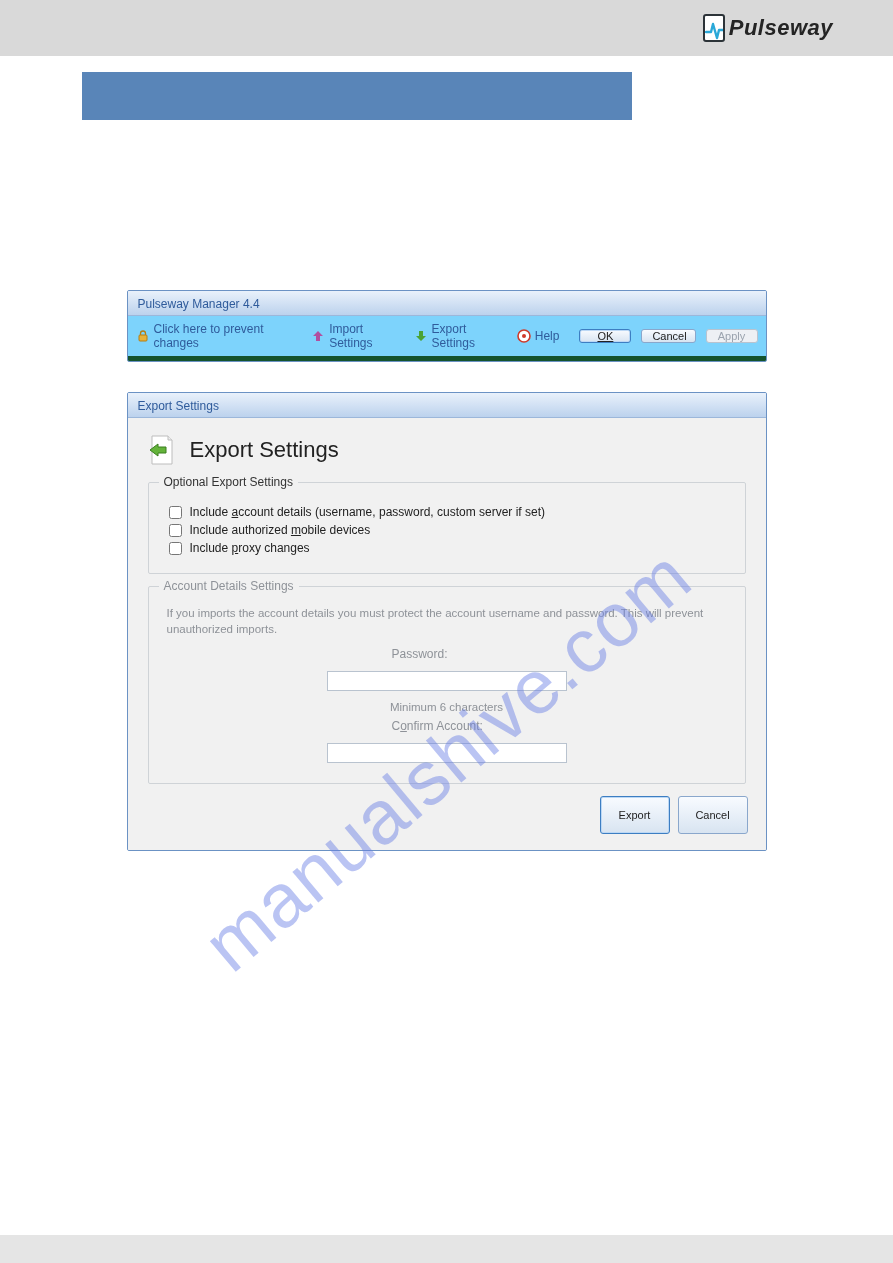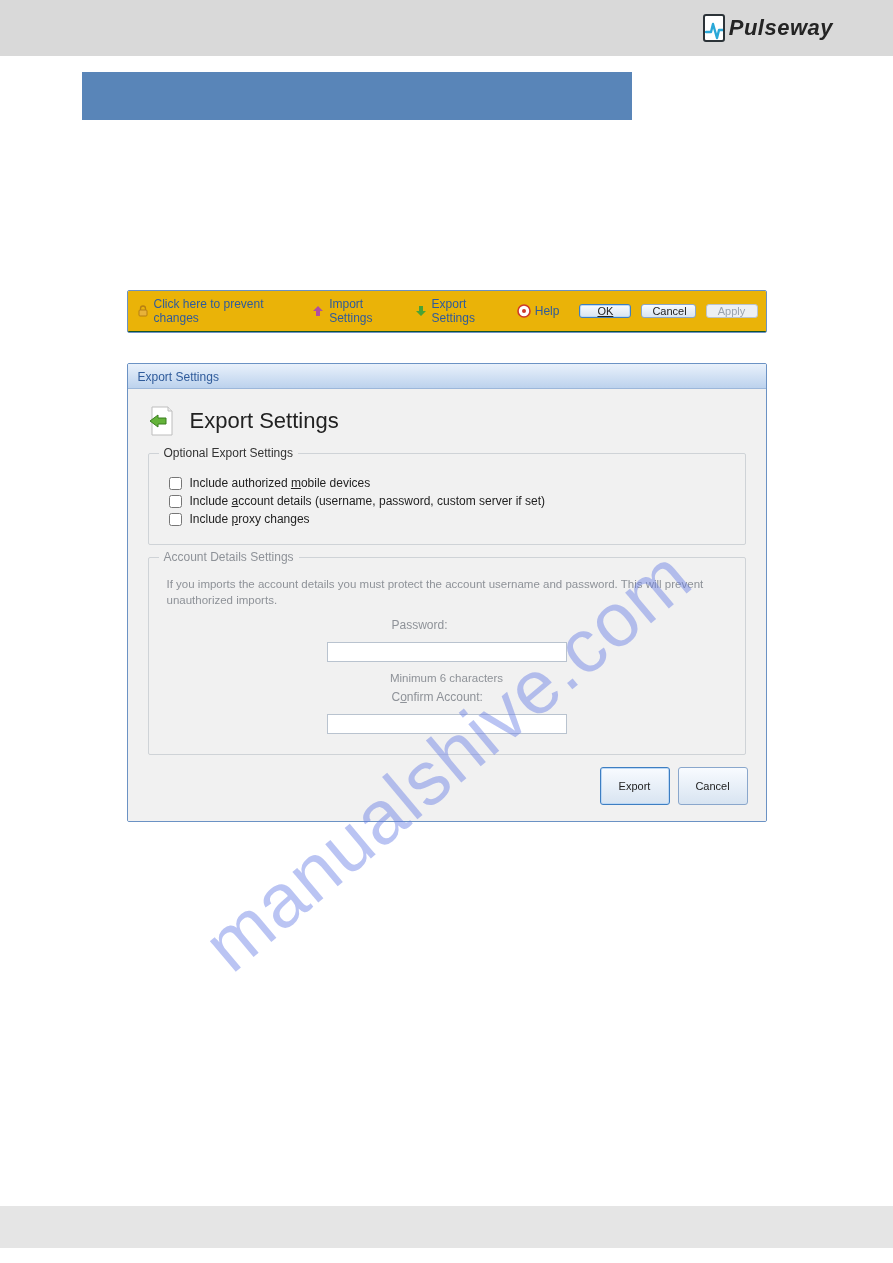--- a/index.html
+++ b/index.html
@@ -66,22 +66,22 @@
     overflow: hidden;
   }
   .win-title {
     background: linear-gradient(180deg, #e9f1fb 0%, #bcd2ed 100%);
     color: #2f5b9b;
     font-size: 12px;
     padding: 6px 10px 4px 10px;
     border-bottom: 1px solid #9cb7da;
   }
   .win-toolbar {
-    background: #eab308;
-    border-bottom: 1px solid #14532d;
+    background: #7dd3fc;
+    border-bottom: 5px solid #14532d;
     padding: 6px 8px;
     display: flex;
     align-items: center;
     gap: 10px;
     font-size: 12px;
   }
   .tool-link {
     color: #2f5b9b;
     display: inline-flex;
     align-items: center;
@@ -228,20 +228,21 @@
 </div>
 
 <div class="blue-banner"></div>
 
 <div class="content-area">
   <div class="spacer-top"></div>
 
   <div class="watermark">manualshive.com</div>
 
   <div class="win" style="margin-bottom:30px;">
+    <div class="win-title">Pulseway Manager 4.4</div>
     <div class="win-toolbar">
       <span class="tool-link">
         <span class="ico">
           <svg viewBox="0 0 14 14" width="14" height="14">
               <rect x="3" y="6" width="8" height="6" rx="1" fill="#e7b23a" stroke="#b57f13"></rect>
               <path d="M4.5 6 V4.5 a2.5 2.5 0 0 1 5 0 V6" fill="none" stroke="#b57f13" stroke-width="1.3"></path>
             </svg>
         </span>
         <span>Click here to prevent changes</span>
       </span>
@@ -291,25 +292,25 @@
         </span>
         <div class="dlg-h1">Export Settings</div>
       </div>
 
 
       <div class="group">
         <div class="group-legend">Optional Export Settings</div>
 
         <div class="chk-row">
           <input type="checkbox" style="">
-          <label><span>Include authorized </span><span class="und">m</span><span>obile devices</span></label>
+          <label><span>Include </span><span class="und">a</span><span>ccount details (username, password, custom server if set)</span></label>
         </div>
         <div class="chk-row">
           <input type="checkbox" style="">
-          <label><span>Include </span><span class="und">a</span><span>ccount details (username, password, custom server if set)</span></label>
+          <label><span>Include authorized </span><span class="und">m</span><span>obile devices</span></label>
         </div>
         <div class="chk-row">
           <input type="checkbox" style="">
           <label><span>Include </span><span class="und">p</span><span>roxy changes</span></label>
         </div>
       </div>
 
       <div class="group disabled">
         <div class="group-legend">Account Details Settings</div>
         <div class="acc-note">If you imports the account details you must protect the account username and password. This will prevent unauthorized imports.</div>

